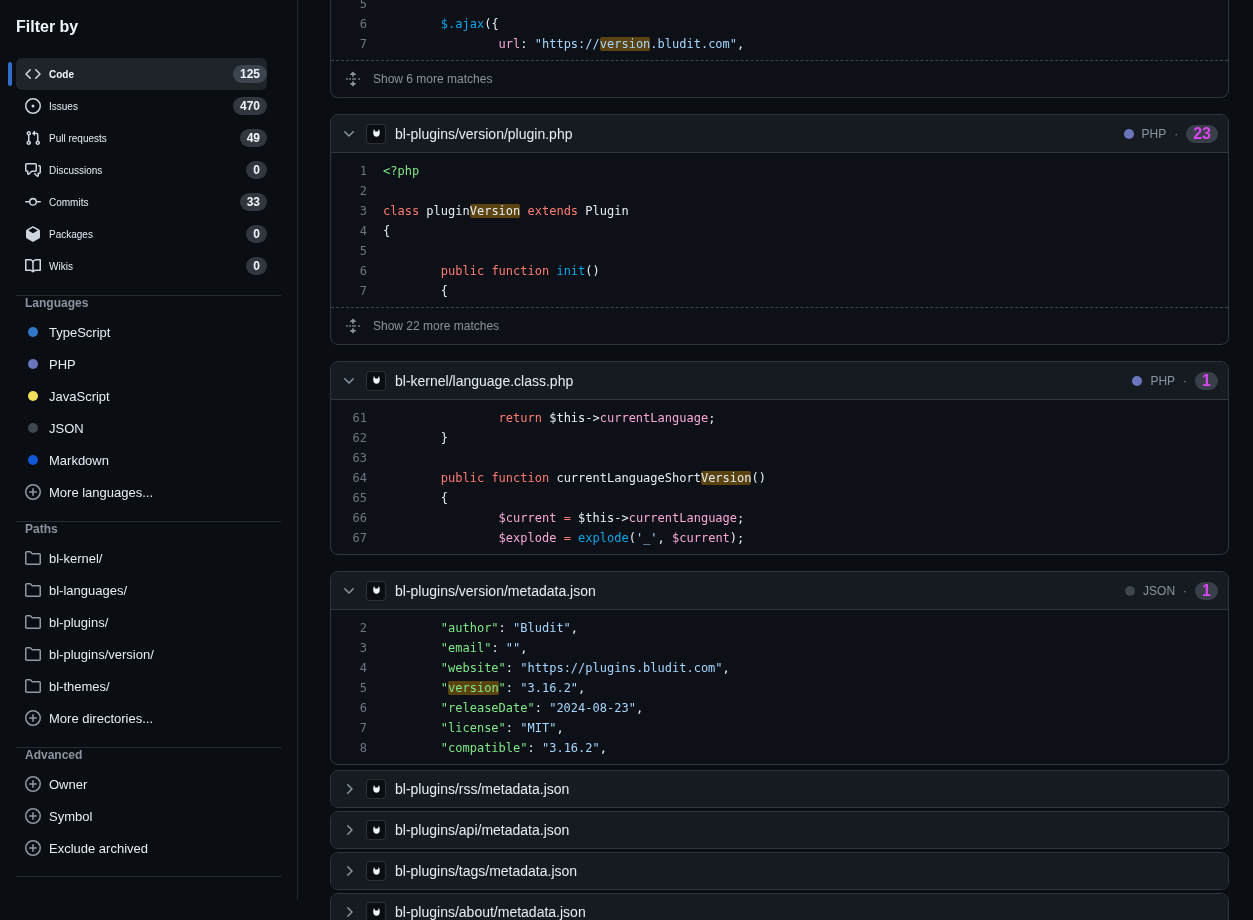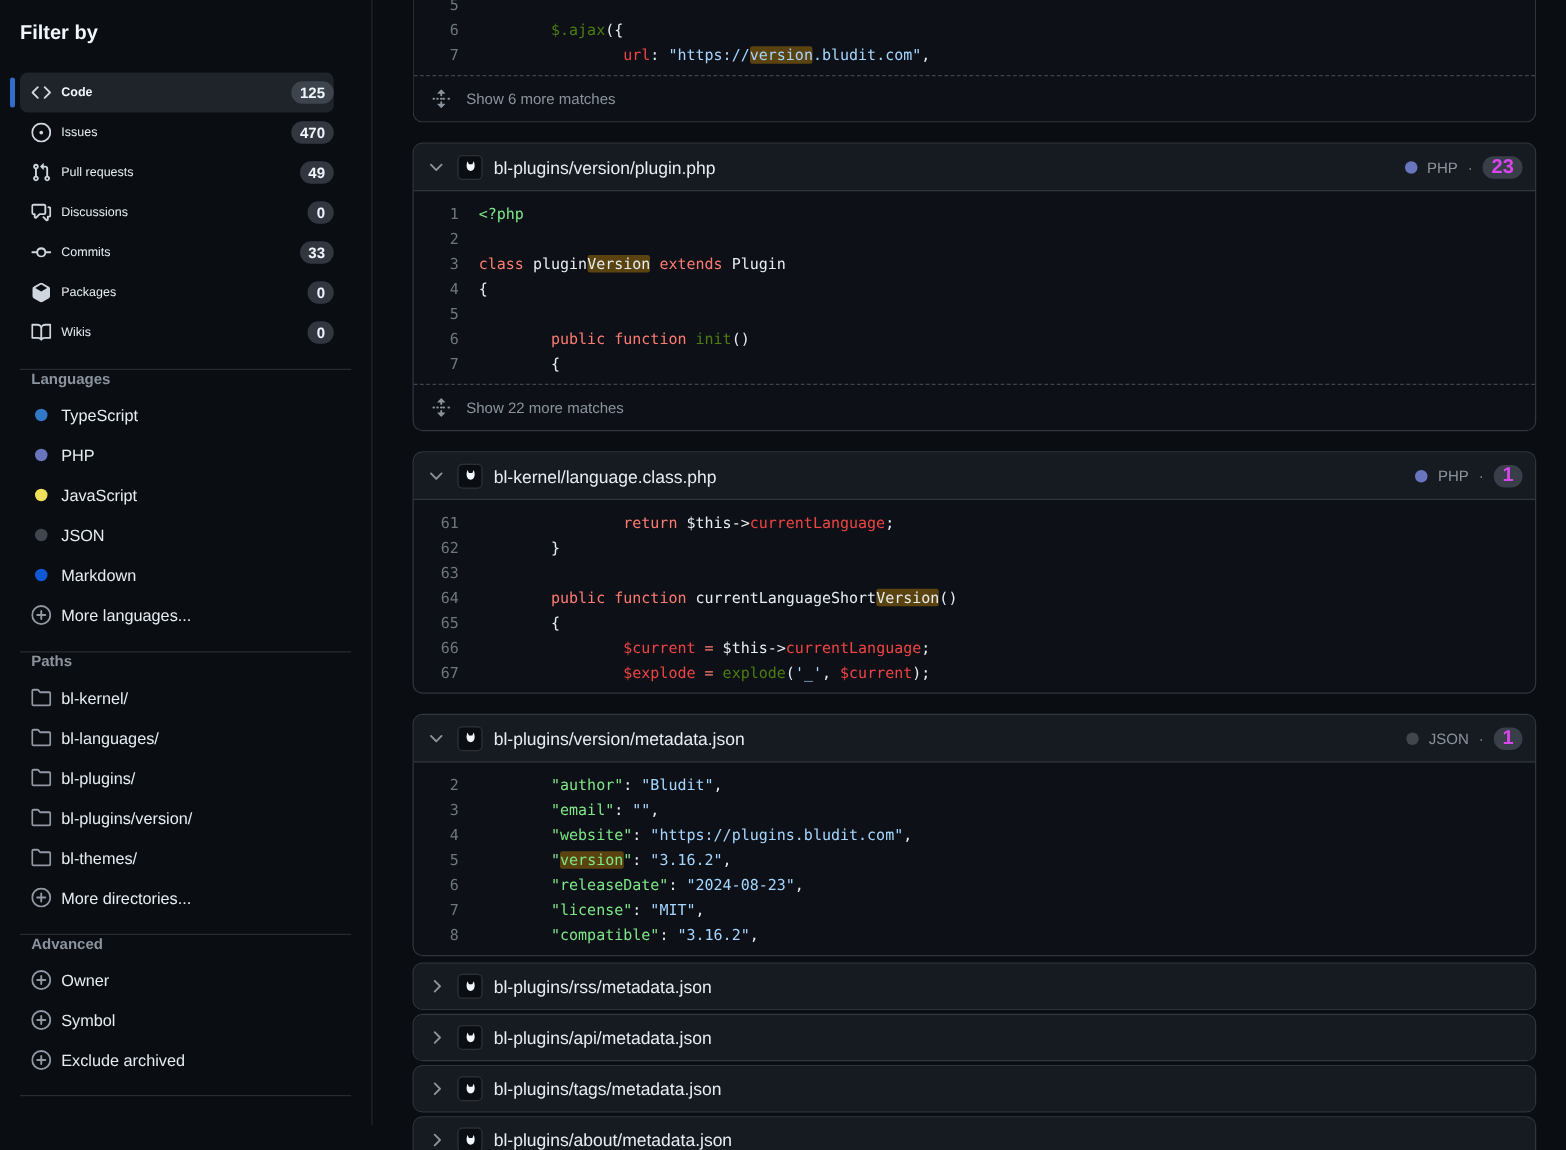--- a/index.html
+++ b/index.html
@@ -79,22 +79,22 @@
     background:rgba(110,118,129,0.4); color:#d946ef; border-radius:2em;
     font-size:16px; font-weight:700; padding:0 7px; line-height:18px; 
   }
   .code-body { padding:8px 0 6px 0; font-family:"DejaVu Sans Mono", monospace; font-size:12px; }
   .code-line { display:flex; height:20px; line-height:20px; padding-left:8px; }
   .ln { width:28px; min-width:28px; text-align:right; color:#6e7681; }
   .code { white-space:pre; margin-left:16px; }
   .seg-pl { color:#e6edf3; }
   .seg-k  { color:#ff7b72; }
   .seg-e  { color:#7ee787; }
-  .seg-f  { color:#4d7c0f; }
-  .seg-c  { color:#ef4444; }
+  .seg-f  { color:#0ea5e9; }
+  .seg-c  { color:#f9a8d4; }
   .seg-s  { color:#a5d6ff; }
   .match  { background:rgba(187,128,9,0.45); border-radius:2px; }
   .card-footer {
     display:flex; align-items:center; gap:12px; height:37px;
     border-top:1px dashed #3d444d; padding:0 14px;
     color:#8b949e; font-size:12px; cursor:pointer;
   }
   .unfold { color:#8b949e; display:flex; }
 </style>
 </head>

